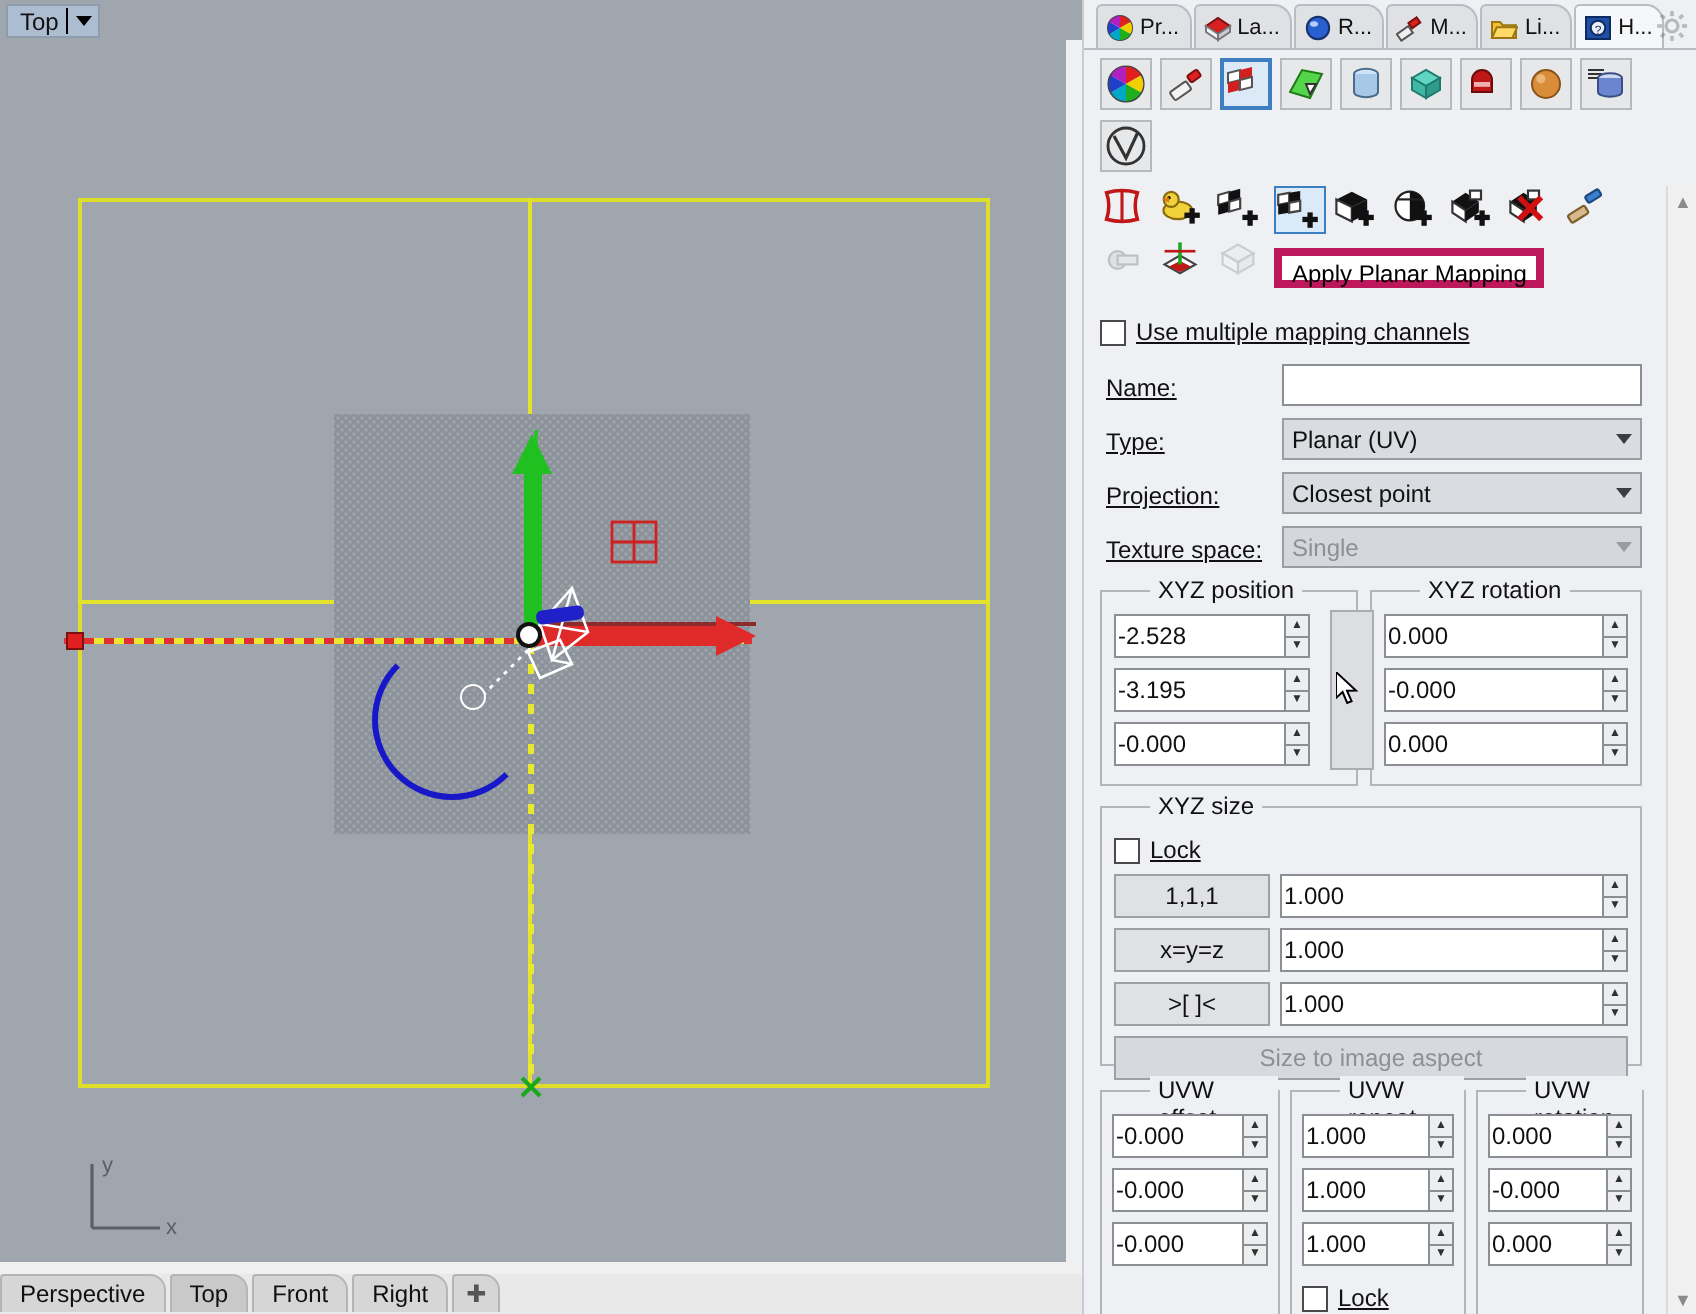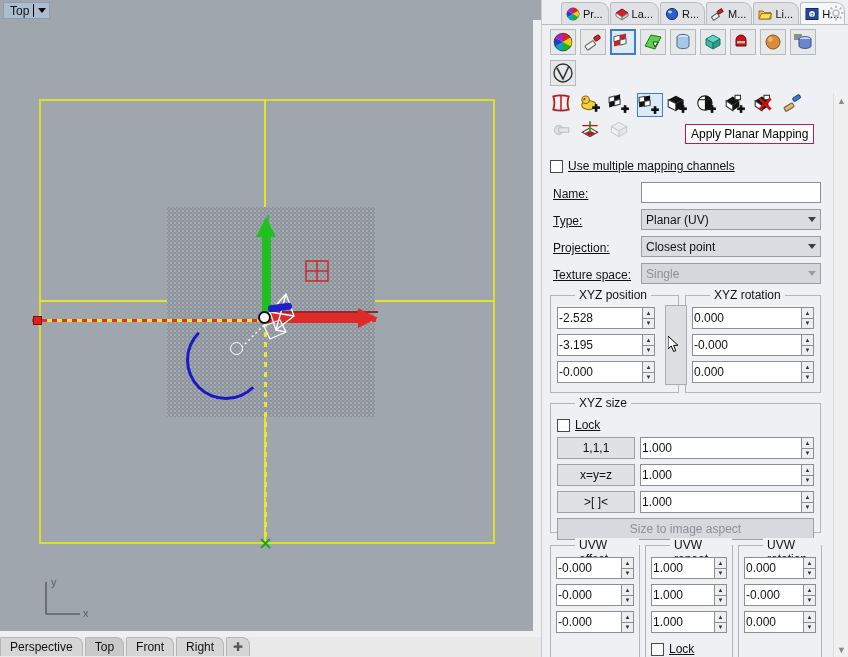--- a/index.html
+++ b/index.html
@@ -159,21 +159,21 @@
   .vp-tab.plus{ padding:1px 6px 0 6px; color:#555; }
 
   
   #right-panel{
     position:absolute; left:541px; top:0; width:307px; height:657px;
     background:#eef0f3; border-left:1px solid #c9ccd1;
   }
   
   #panel-tabs{
     position:absolute; left:0; top:0; width:307px; height:25px;
-    background:#eef0f3; display:flex; align-items:flex-end; padding-left:19px;
+    background:#eef0f3; display:flex; align-items:flex-end; padding-left:6px;
     border-bottom:1px solid #b9bcc2;
   }
   .ptab{
     display:flex; align-items:center; gap:3px;
     height:22px; padding:0 5px 0 4px; margin-right:1px;
     background:#dfe1e5; border:1px solid #b9bcc2; border-bottom:none;
     font-size:11px; color:#111; white-space:nowrap;
     border-radius:3px 9px 0 0;
   }
   .ptab.active{ background:#f6f7f8; }
@@ -192,24 +192,23 @@
   }
   .micon.sel{ border:2px solid #3d7fc1; background:#dce9f7; }
 
   
   #tool-rows{ position:absolute; left:0; top:93px; width:307px; height:60px; }
   .ticon{ position:absolute; width:26px; height:24px; }
   .ticon.sel{ border:1px solid #3d7fc1; background:#dbeaf9; }
 
   #tooltip{
     position:absolute; left:95px; top:124px; height:20px;
-    background:#fff; border:1px solid #be185d; color:#000;
+    background:#fff; border:4px solid #be185d; color:#000;
     font-size:12px; padding:1px 5px 0 5px; line-height:17px; white-space:nowrap;
     z-index:20;
-    margin-left:48px;
   }
 
   
   #panel-scroll{
     position:absolute; right:0; top:93px; width:15px; height:564px;
     background:#f0f0f0; border-left:1px solid #dcdcdc;
   }
   .sb-btn{ position:absolute; left:0; width:15px; height:15px;
     display:flex; align-items:center; justify-content:center; color:#8a8a8a; font-size:9px; }
   #sb-up{ top:0; } #sb-down{ bottom:0; }

